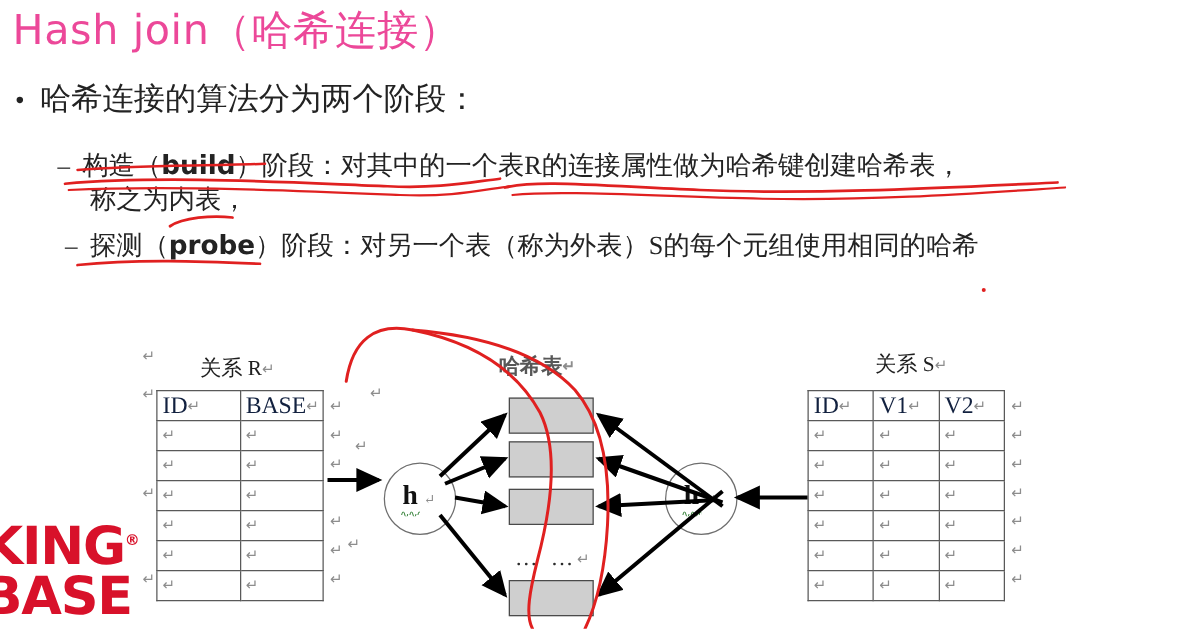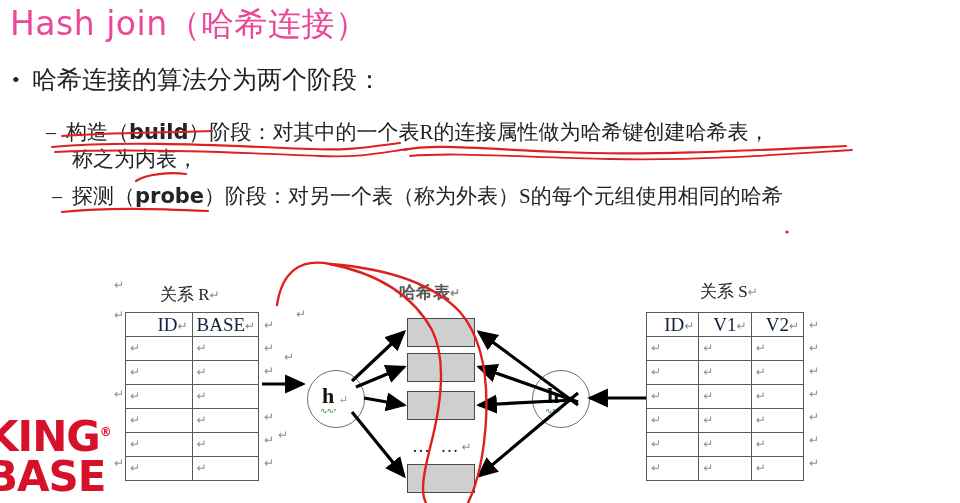--- a/index.html
+++ b/index.html
@@ -92,21 +92,21 @@
     border: 1.4px solid #595959;
     height: 23px;
     padding: 0 4px;
     font-size: 11px;
     text-align: left;
     vertical-align: middle;
     font-weight: normal;
   }
   table.rel th {
     font-size: 19px;
-    text-align: right;
+    text-align: left;
     color: #12213f;
     font-family: "Liberation Serif", serif;
   }
   table.rel th .pilcrow { font-size: 12px; }
 
   .outside-mark {
     position: absolute;
     color: #8d8d8d;
     font-size: 12px;
     font-family: "Liberation Serif", serif;

